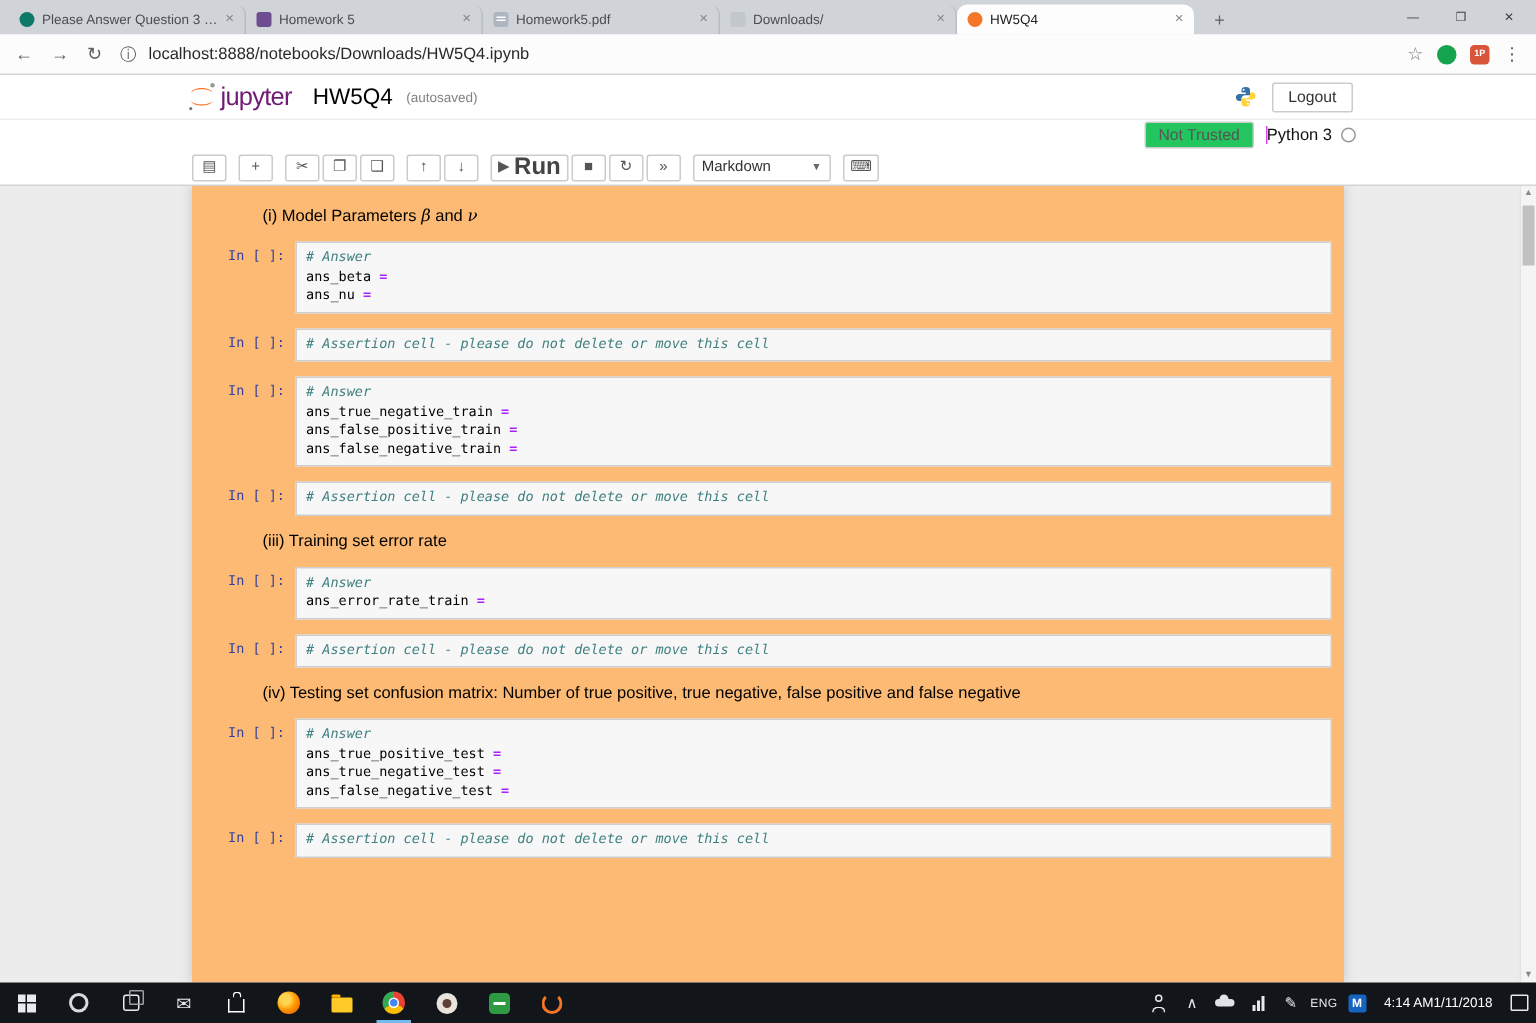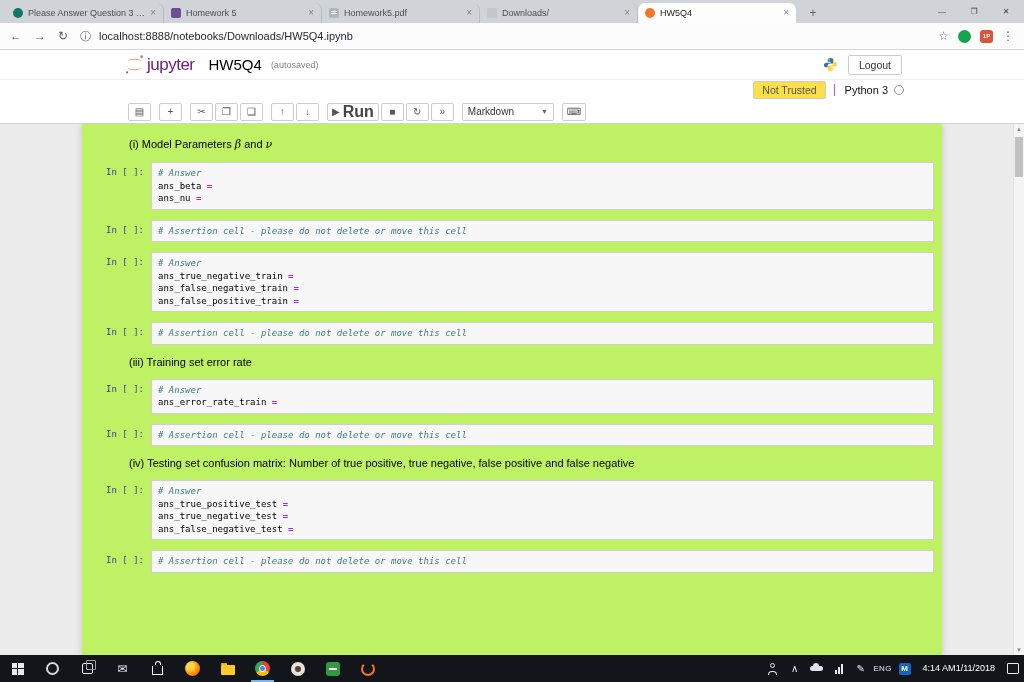--- a/index.html
+++ b/index.html
@@ -52,37 +52,37 @@
   .jp-logo-word{font-size:17px;color:#701a75;letter-spacing:-.5px;}
   .nb-title{margin-left:14px;font-size:15px;color:#000;}
   .autosave{margin-left:9px;font-size:9px;color:#808080;}
   .hdr-right{margin-left:auto;display:flex;align-items:center;gap:10px;}
   .logout{border:1px solid #ccc;border-radius:2px;background:#fff;font-size:10.5px;color:#333;padding:3px 10px;}
 
   .jp-menubar{position:absolute;top:30px;left:0;right:0;height:20px;display:flex;align-items:center;
               padding:0 120px 0 130px;font-size:11px;color:#111;background:#fff;}
   .menu-item{padding:0 9px;}
   .menu-right{margin-left:auto;display:flex;align-items:center;gap:8px;}
-  .trusted{border:1px solid #ccc;border-radius:2px;font-size:10.5px;color:#555;padding:2px 8px;background:#fde047;}
-  .kernel{display:flex;align-items:center;gap:6px;border-left:1px solid #d946ef;padding-left:10px;font-size:11px;color:#111;}
+  .trusted{border:1px solid #ccc;border-radius:2px;font-size:10.5px;color:#555;padding:2px 8px;background:#22c55e;}
+  .kernel{display:flex;align-items:center;gap:6px;border-left:1px solid #d946ef;font-size:11px;color:#111;}
   .kernel-circle{width:10px;height:10px;border:1px solid #999;border-radius:50%;}
 
   .jp-toolbar{position:absolute;top:50px;left:0;right:0;height:24px;display:flex;align-items:center;
               padding:0 120px 0 128px;border-bottom:1px solid #d4d4d4;background:#fff;gap:2px;}
   .tbtn{min-width:23px;height:18px;border:1px solid #ccc;border-radius:2px;background:#fff;
         display:flex;align-items:center;justify-content:center;gap:3px;color:#555;font-size:10px;padding:0 4px;}
   .tbtn .glyph{font-size:10px;line-height:10px;}
   .tbtn.gap{margin-left:6px;}
   .tlabel{font-size:16px;color:#444;font-weight:bold;}
   .celltype{margin-left:6px;width:92px;height:18px;border:1px solid #ccc;border-radius:2px;background:#fff;
             display:flex;align-items:center;justify-content:space-between;padding:0 5px;font-size:10px;color:#333;}
   .caret{font-size:7px;color:#666;}
 
   .nb-area{position:absolute;top:74px;left:0;right:0;bottom:0;background:#ececec;overflow:hidden;}
-  .nb-container{width:860px;height:100%;margin:0 auto;background:#bef264;box-shadow:0 0 7px rgba(80,80,80,.25);
+  .nb-container{width:768px;height:100%;margin:0 auto;background:#fdba74;box-shadow:0 0 7px rgba(80,80,80,.25);
                 padding:8px 8px 0 15px;overflow:hidden;}
   .cell{padding:5px 0;}
   .cell.md{padding-left:32px;font-size:11px;color:#000;line-height:14px;}
   .mathvar{font-family:"DejaVu Serif",serif;font-style:italic;}
   .cell.code{display:flex;}
   .prompt{width:54px;flex:0 0 54px;text-align:right;padding-right:7px;padding-top:5px;
           font-family:"DejaVu Sans Mono",monospace;font-size:9px;color:#303f9f;}
   .input{flex:1;border:1px solid #cfcfcf;background:#f7f7f7;padding:4px 6px;
          font-family:"DejaVu Sans Mono",monospace;font-size:9px;line-height:12.5px;color:#000;}
   .cm-comment{color:#408080;font-style:italic;}
@@ -288,22 +288,22 @@
             <div class="prompt">In [ ]:</div>
             <div class="input">
               <div class="code-line"><span class="cm-comment"># Assertion cell - please do not delete or move this cell</span></div>
             </div>
           </div>
           <div class="cell code">
             <div class="prompt">In [ ]:</div>
             <div class="input">
               <div class="code-line"><span class="cm-comment"># Answer</span></div>
               <div class="code-line"><span class="cm-name">ans_true_negative_train</span> <span class="cm-op">=</span></div>
+              <div class="code-line"><span class="cm-name">ans_false_positive_train</span> <span class="cm-op">=</span></div>
               <div class="code-line"><span class="cm-name">ans_false_negative_train</span> <span class="cm-op">=</span></div>
-              <div class="code-line"><span class="cm-name">ans_false_positive_train</span> <span class="cm-op">=</span></div>
             </div>
           </div>
           <div class="cell code">
             <div class="prompt">In [ ]:</div>
             <div class="input">
               <div class="code-line"><span class="cm-comment"># Assertion cell - please do not delete or move this cell</span></div>
             </div>
           </div>
           <div class="cell md">
             <div>(iii) Training set error rate</div>

